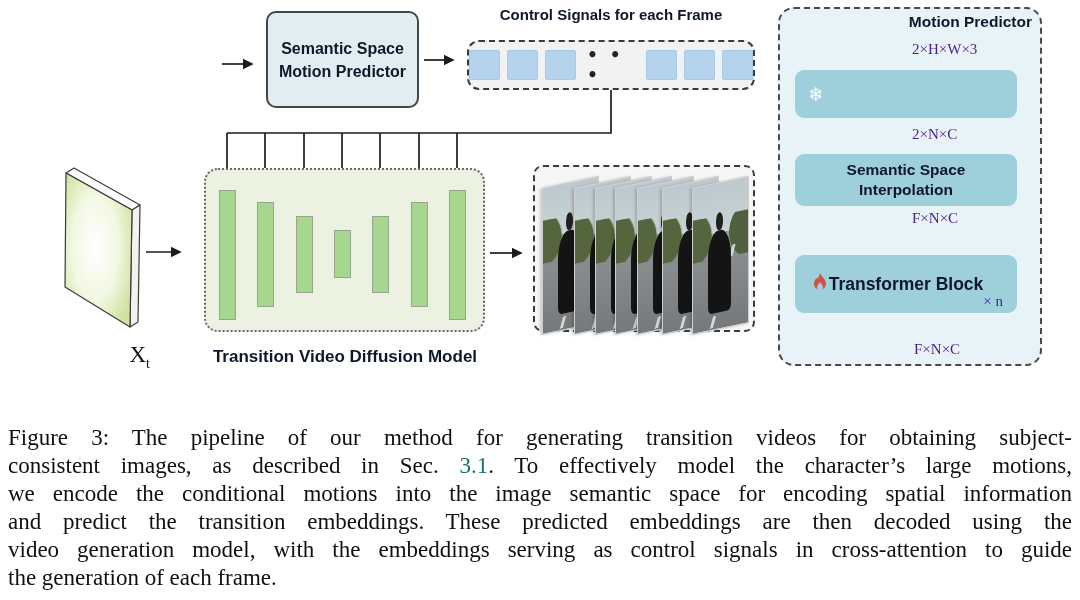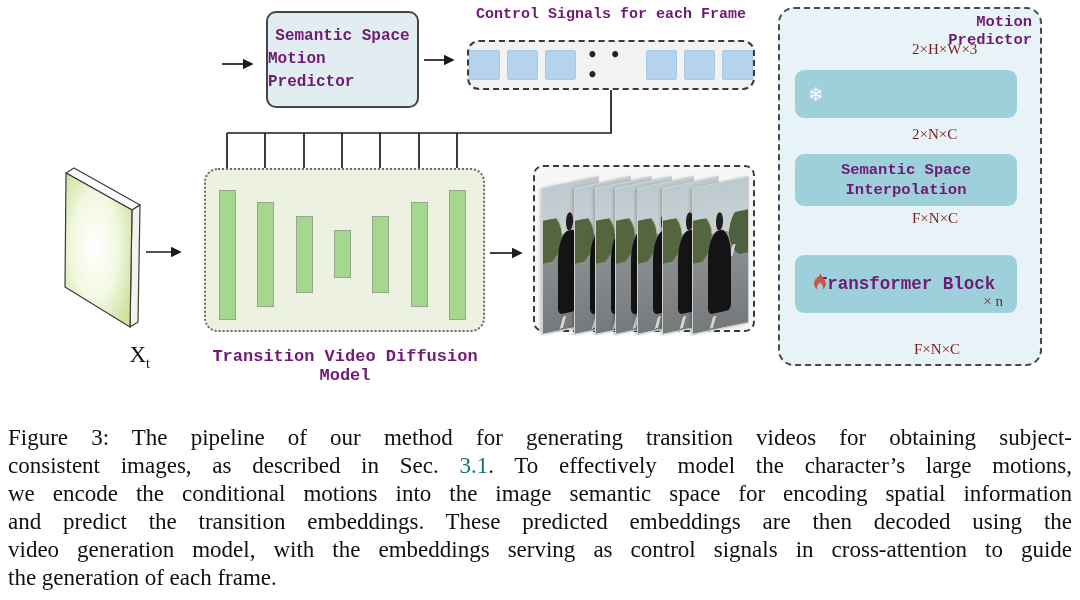--- a/index.html
+++ b/index.html
@@ -6,21 +6,21 @@
   #page{position:relative;width:1080px;height:600px;background:#ffffff;overflow:hidden;
         font-family:"DejaVu Sans",sans-serif;color:#1c1c1c;}
   .abs{position:absolute;}
   svg.overlay{position:absolute;left:0;top:0;width:1080px;height:410px;pointer-events:none;}
 
   
   .dashedbox{position:absolute;border:2px dashed #3a3a3a;border-radius:10px;background:#f7f7f7;box-sizing:border-box;}
   .dottedbox{position:absolute;border:2px dotted #6a6a6a;border-radius:14px;background:#edf1e1;box-sizing:border-box;}
 
   
-  .hw{font-family:Liberation Mono, monospace;font-weight:600;color:#701a75;}
+  .hw{font-family:Liberation Sans, sans-serif;font-weight:600;color:#0f172a;}
 
   
   .photo{position:absolute;width:77px;height:79px;border-radius:3px;overflow:hidden;border:1px solid #e0e0e0;}
 
   
   .scene{position:absolute;inset:0;overflow:hidden;
      background:linear-gradient(180deg,#bcc9ce 0%,#c9d3d5 34%,#97a287 34%,#8b9680 42%,#8d9194 42%,#75797c 100%);}
   .trees{position:absolute;left:0;right:0;top:22%;height:30%;
      background:radial-gradient(58% 105% at 0% 45%,#55663f 0 58%,rgba(0,0,0,0) 60%),
                 radial-gradient(58% 105% at 100% 45%,#4e6040 0 58%,rgba(0,0,0,0) 60%);}
@@ -45,21 +45,21 @@
   .bar{position:absolute;width:17px;background:#a6d78f;border:1px solid #97a48e;box-sizing:border-box;}
 
   
   .frame{position:absolute;width:55px;height:145px;transform:skewY(-12deg);border:1px solid #cfcfcf;
      overflow:hidden;background:#cdd5d6;box-shadow:-2px 0 3px rgba(0,0,0,.18);}
 
   
   .panel{position:absolute;background:#e8f3f8;border:2px dashed #4a4a4a;border-radius:16px;box-sizing:border-box;}
   .tealbox{position:absolute;background:#9dd0db;border-radius:9px;box-sizing:border-box;
      display:flex;align-items:center;justify-content:center;color:#101010;}
-  .dim{position:absolute;font-family:"Liberation Serif","DejaVu Serif",serif;font-size:15px;color:#7f1d1d;}
+  .dim{position:absolute;font-family:"Liberation Serif","DejaVu Serif",serif;font-size:15px;color:#4c1d95;}
   .snow{position:absolute;left:13px;top:50%;transform:translateY(-50%);color:#ffffff;font-size:19px;line-height:1;}
 
   
   .caption{position:absolute;left:8px;top:424px;width:1064px;
      font-family:"Liberation Serif","DejaVu Serif",serif;font-size:23px;line-height:28px;color:#101010;}
   .cline{text-align:justify;text-align-last:justify;white-space:normal;}
   .cline.last{text-align-last:left;}
   .ref{color:#0f766e;}
 
   .serifXt{font-family:"Liberation Serif","DejaVu Serif",serif;font-size:23px;color:#111;}

